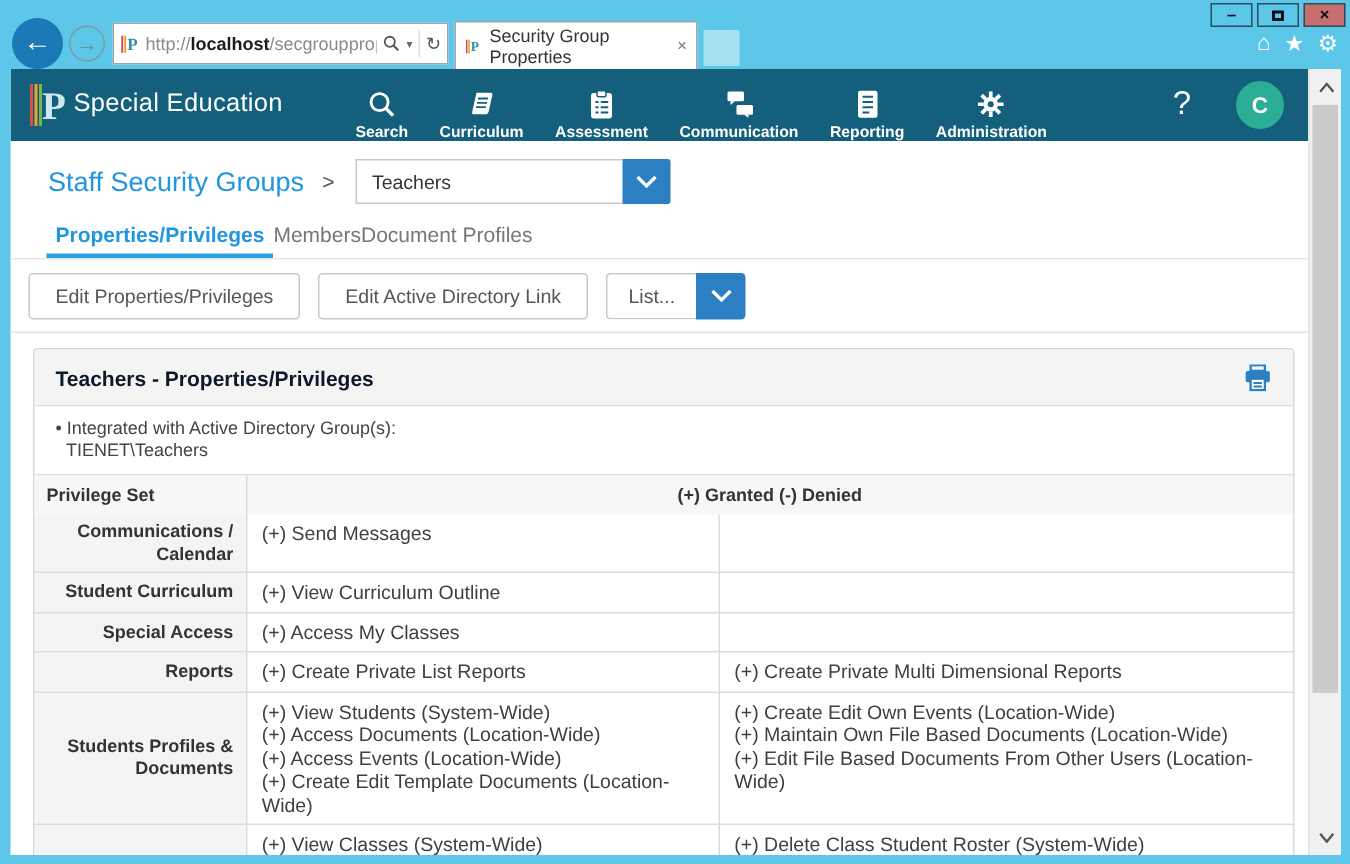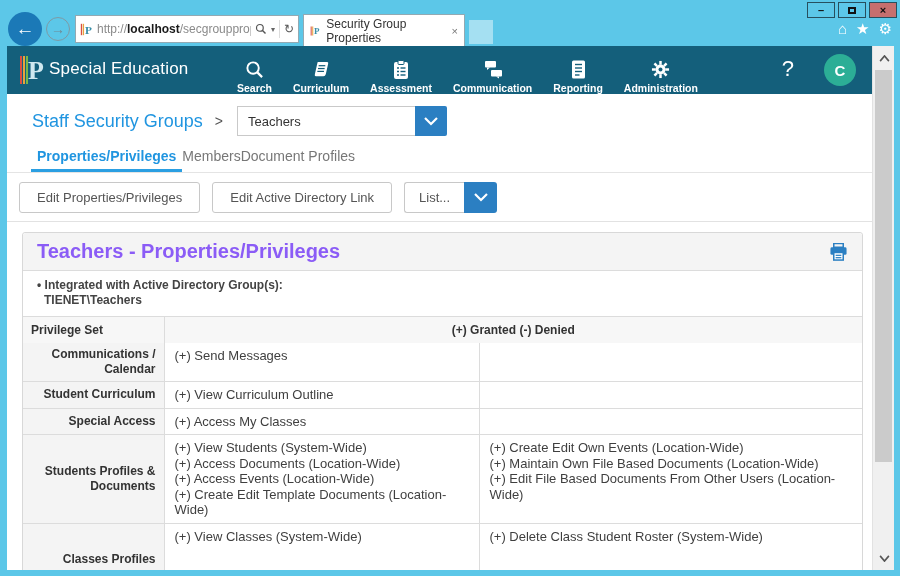--- a/index.html
+++ b/index.html
@@ -101,23 +101,23 @@
   .more-group { display:flex; height:31px; }
   .more-group .btn { border-radius:3px 0 0 3px; border-right:none; padding:0 14px; }
   .more-group .blue-drop { height:31px; width:33px; border-radius:0 3px 3px 0; }
 
   
   .panel { margin:10px 9px 0 15px; border:1px solid #d8d8d8; border-radius:3px 3px 0 0; background:#fff; }
   .panel-header {
     height:38px; background:#f4f4f4; border-bottom:1px solid #dcdcdc; border-radius:3px 3px 0 0;
     display:flex; align-items:center; justify-content:space-between; padding:0 14px;
   }
-  .panel-title { font-size:20px; font-weight:bold; color:#8b5cf6; }
+  .panel-title { font-size:14px; font-weight:bold; color:#0f172a; }
   .print-btn { cursor:pointer; display:flex; }
-  .integration { padding:7px 12px 8px 14px; font-size:12px; color:#444; line-height:15px; border-bottom:1px solid #dcdcdc;font-weight:bold; }
+  .integration { padding:7px 12px 8px 14px; font-size:12px; color:#444; line-height:15px; border-bottom:1px solid #dcdcdc; }
   .integration .line2 { padding-left:7px; }
 
   table.priv-table { width:100%; border-collapse:collapse; table-layout:fixed; }
   .priv-table th, .priv-table td { border-bottom:1px solid #dcdcdc; }
   .priv-table tr:last-child th, .priv-table tr:last-child td { border-bottom:none; }
   .col-set { width:141px; }
   .col-a { width:315px; }
   th.hdr-set, th.hdr-granted { background:#f7f7f7; font-size:12px; font-weight:bold; color:#333; padding:6px 8px; }
   th.hdr-set { text-align:left; border-right:1px solid #dcdcdc; }
   th.hdr-granted { text-align:center; }
@@ -360,20 +360,29 @@
               <td class="priv-cell"></td>
             </tr>
             <tr>
               <th class="priv-set">Special Access</th>
               <td class="priv-cell mid">
                 <div>(+) Access My Classes</div>
               </td>
               <td class="priv-cell"></td>
             </tr>
             <tr>
+              <th class="priv-set">Reports</th>
+              <td class="priv-cell mid">
+                <div>(+) Create Private List Reports</div>
+              </td>
+              <td class="priv-cell">
+                <div>(+) Create Private Multi Dimensional Reports</div>
+              </td>
+            </tr>
+            <tr>
               <th class="priv-set">Students Profiles &amp; Documents</th>
               <td class="priv-cell mid">
                 <div>(+) View Students (System-Wide)</div>
                 <div>(+) Access Documents (Location-Wide)</div>
                 <div>(+) Access Events (Location-Wide)</div>
                 <div>(+) Create Edit Template Documents (Location-Wide)</div>
               </td>
               <td class="priv-cell">
                 <div>(+) Create Edit Own Events (Location-Wide)</div>
                 <div>(+) Maintain Own File Based Documents (Location-Wide)</div>

